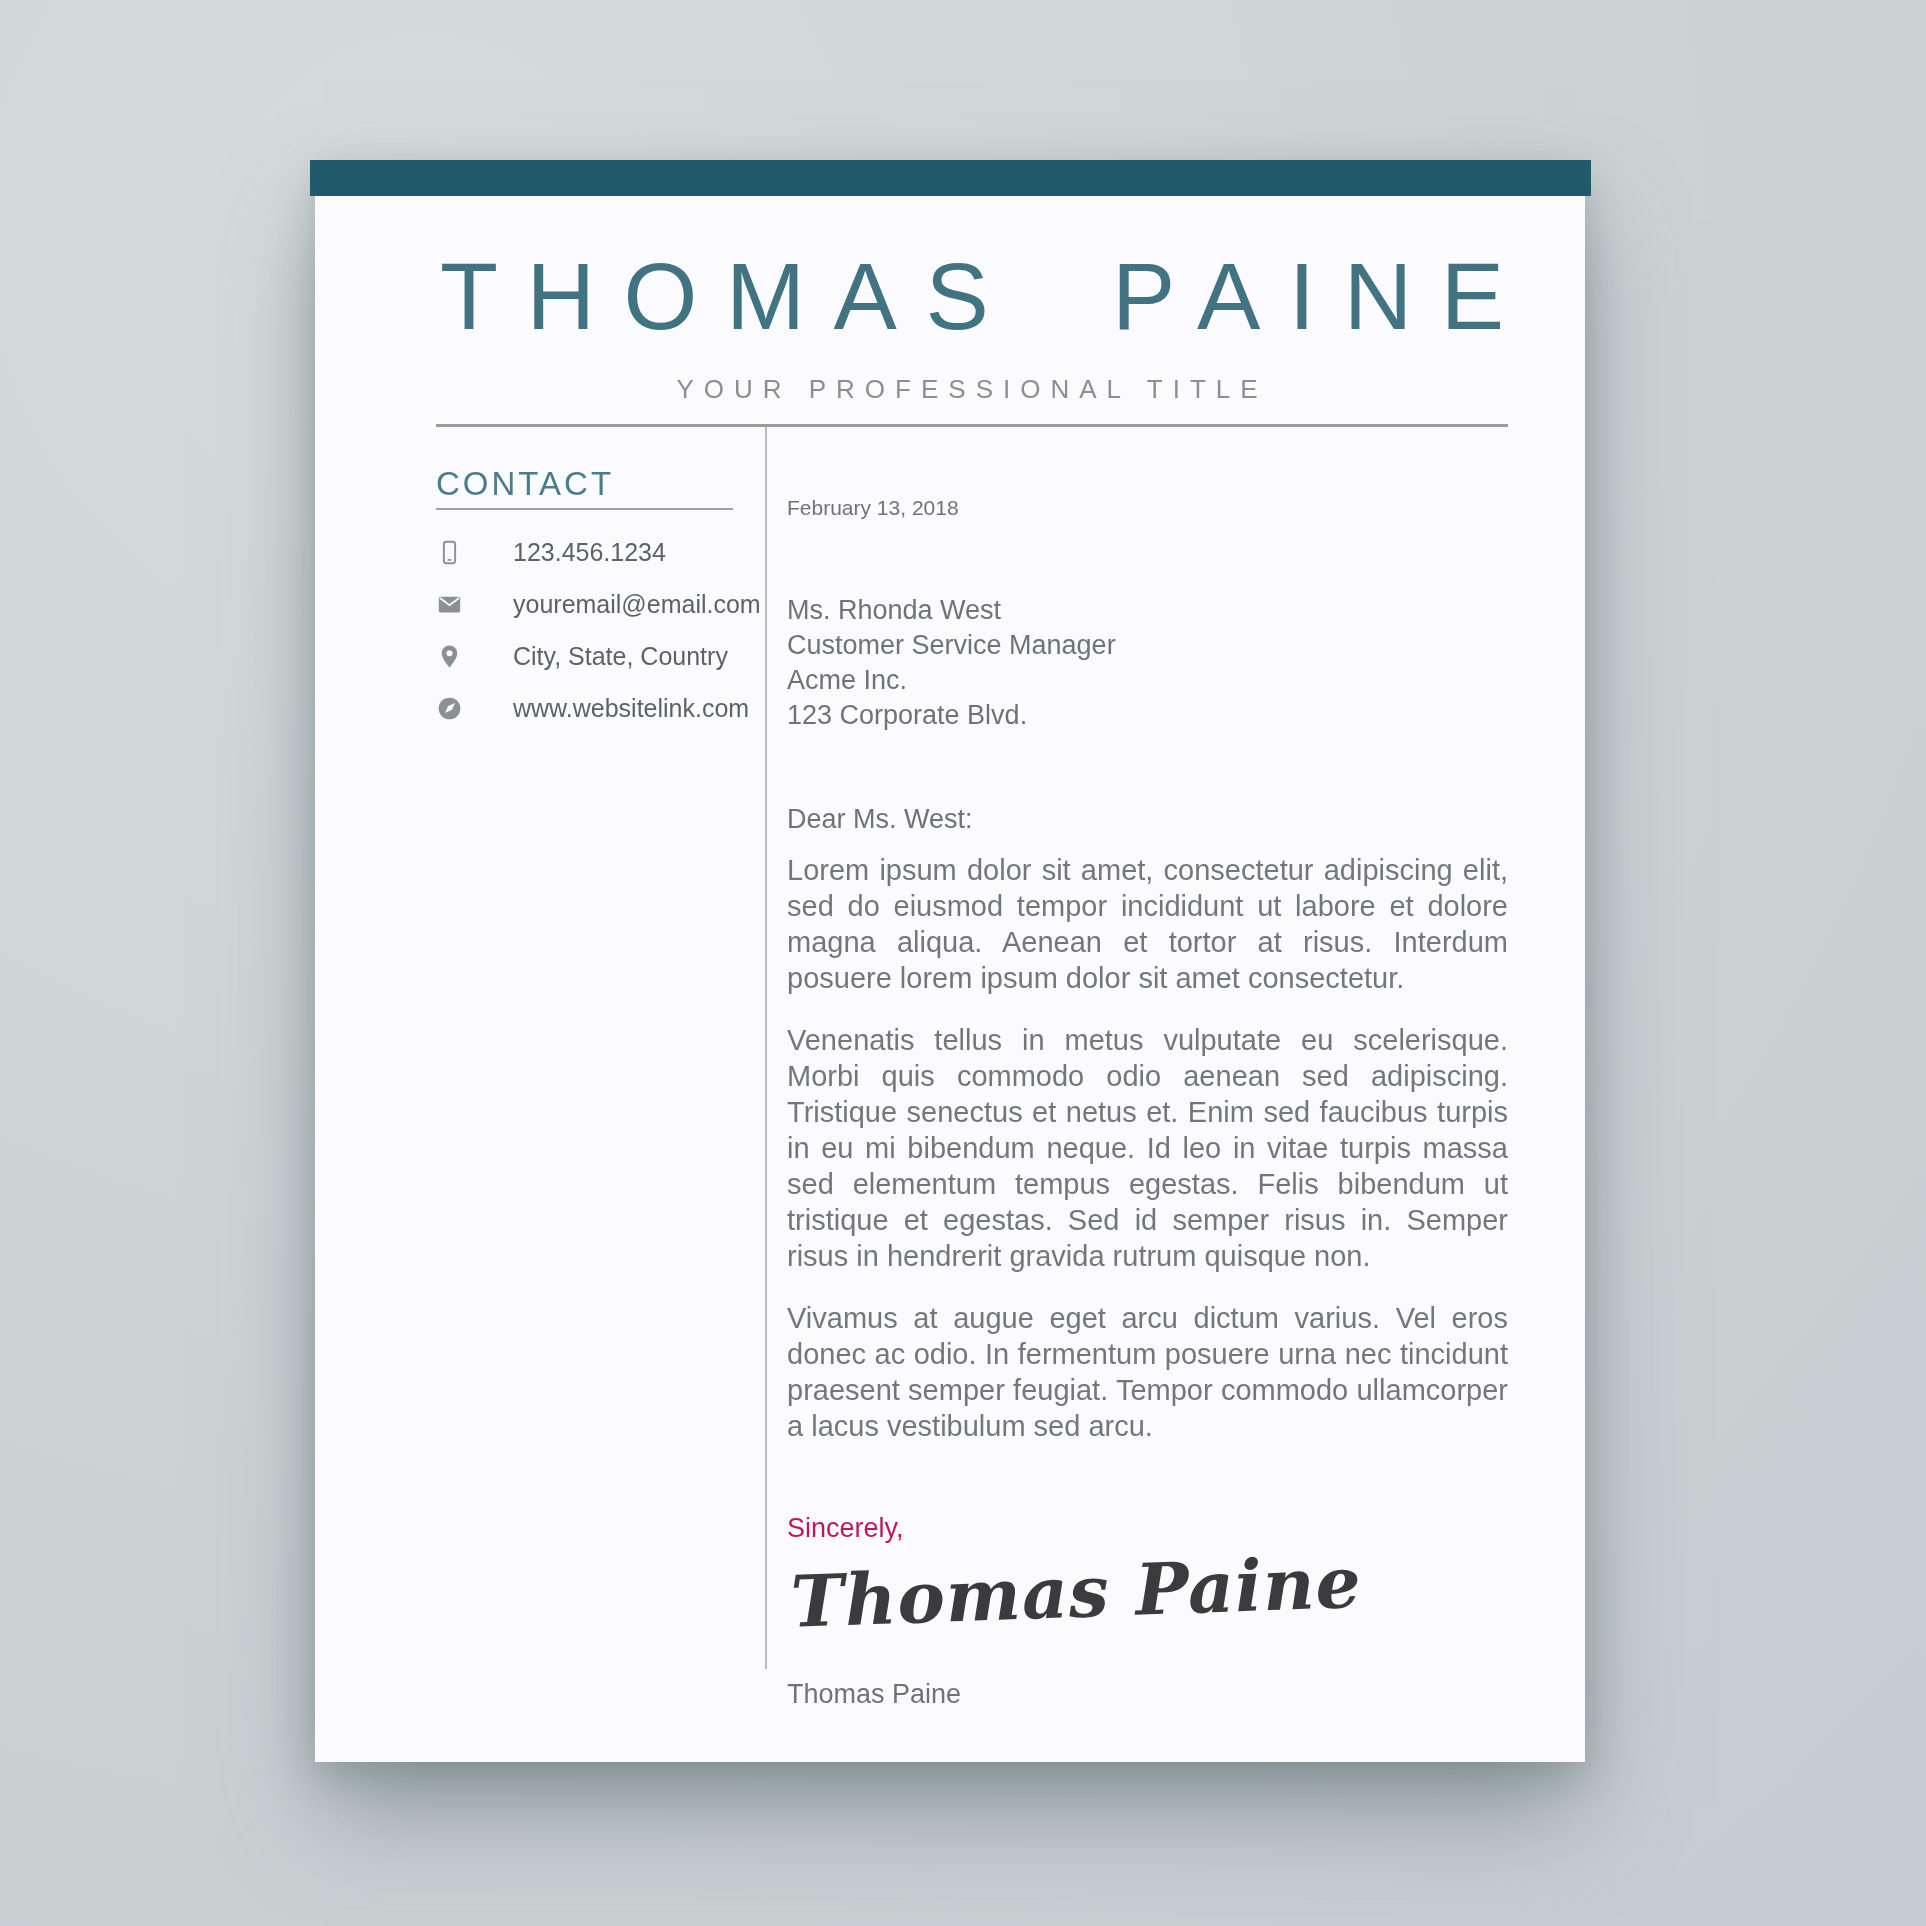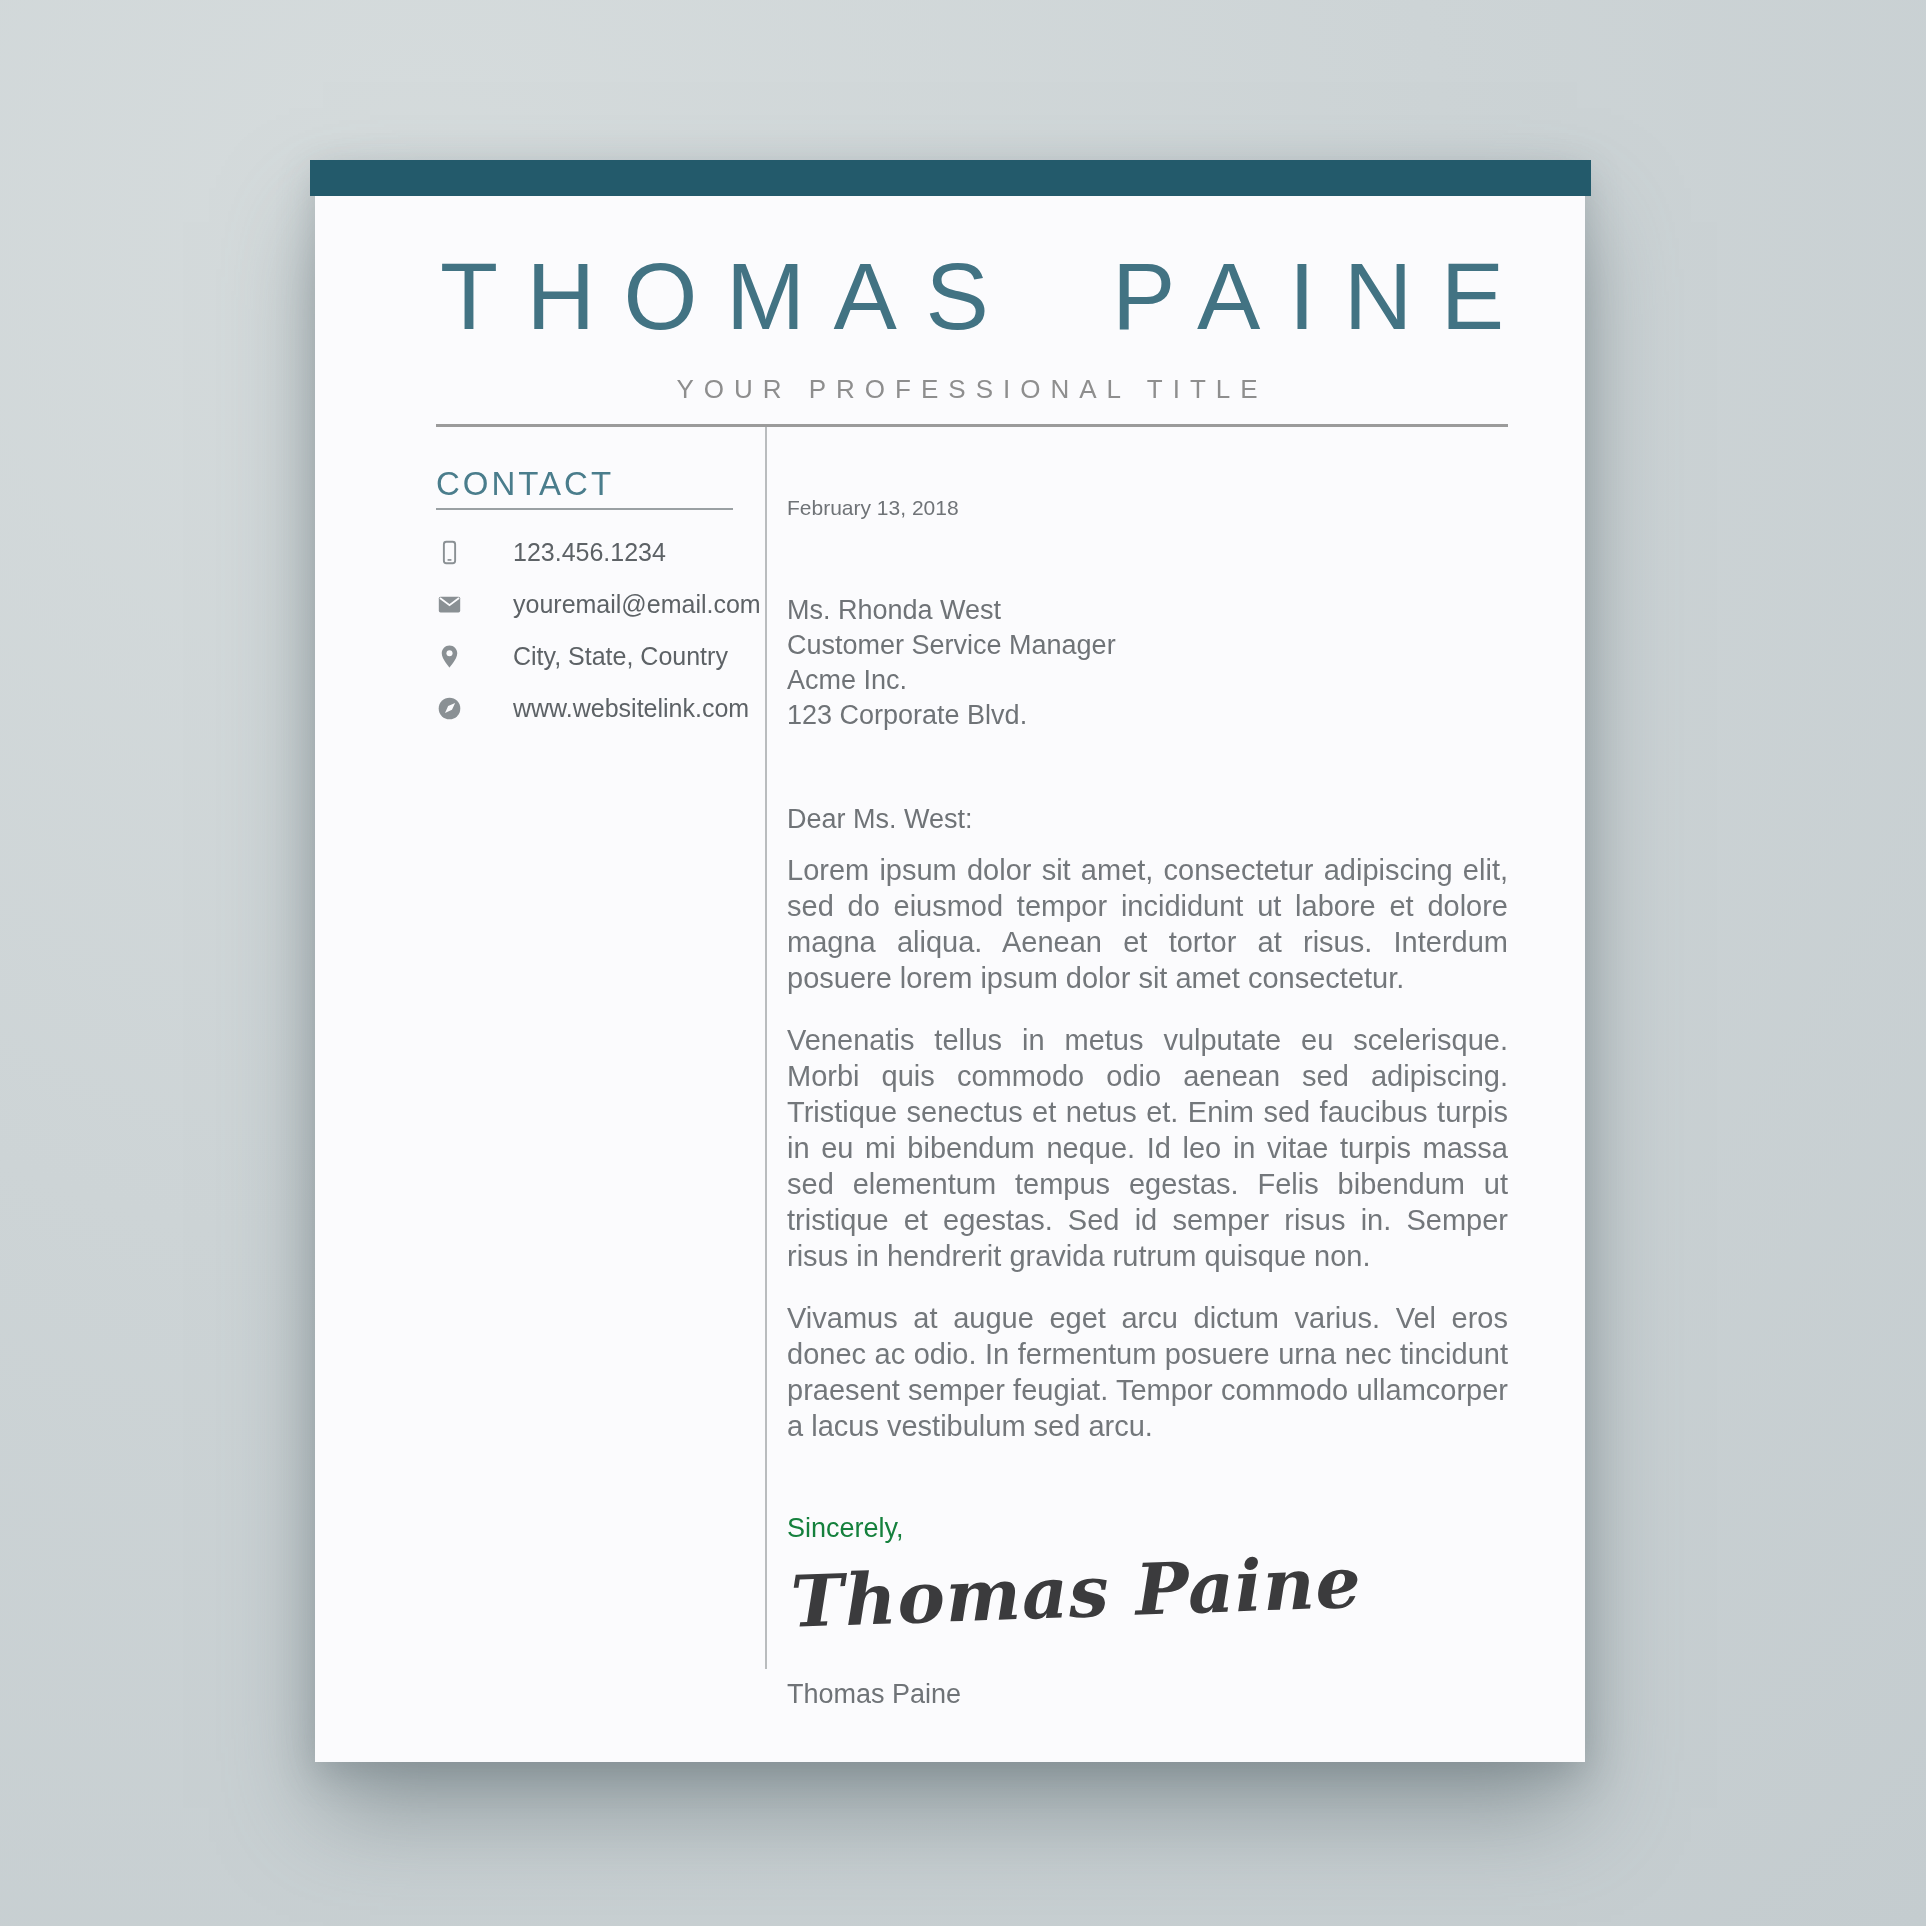--- a/index.html
+++ b/index.html
@@ -160,21 +160,21 @@
     font-size: 29px;
     line-height: 36px;
     color: #73777b;
     text-align: justify;
   }
   .para + .para { margin-top: 0; }
   .closing {
     margin: 0;
     margin-top: 69px;
     font-size: 27px;
-    color: #15803d;
+    color: #be185d;
   }
   .signature-script {
     margin-top: 16px;
     font-family: "DejaVu Serif", serif;
     font-style: italic;
     font-weight: bold;
     font-size: 71px;
     line-height: 1.2;
     color: #3b3b3d;
     transform: rotate(-2deg);

